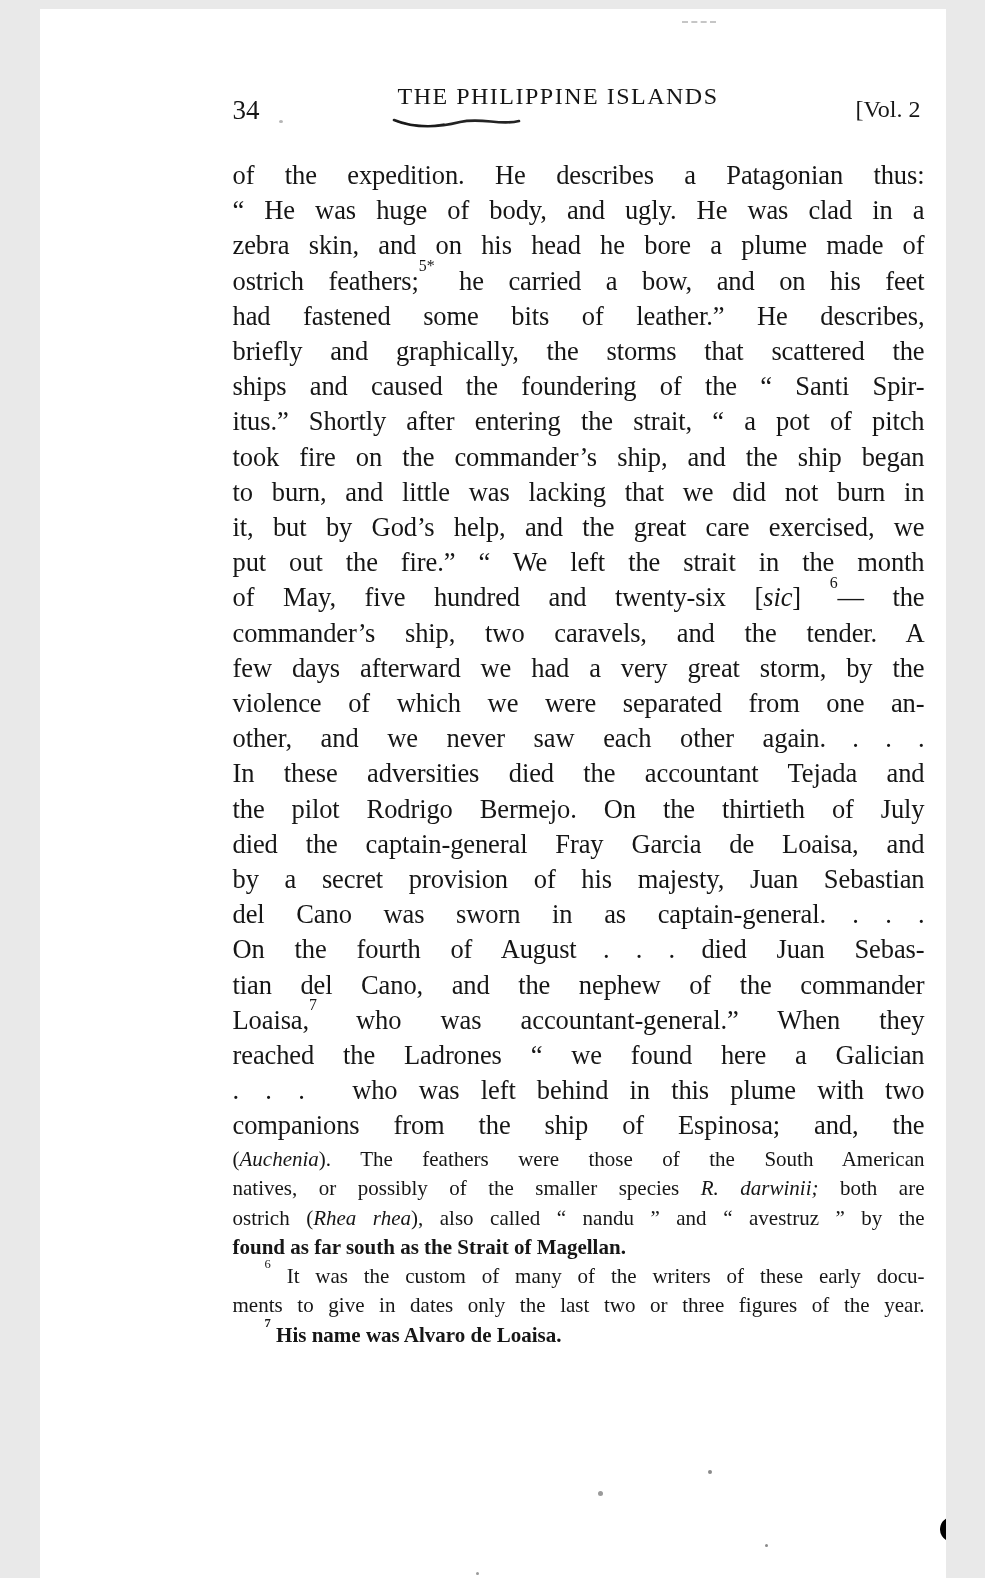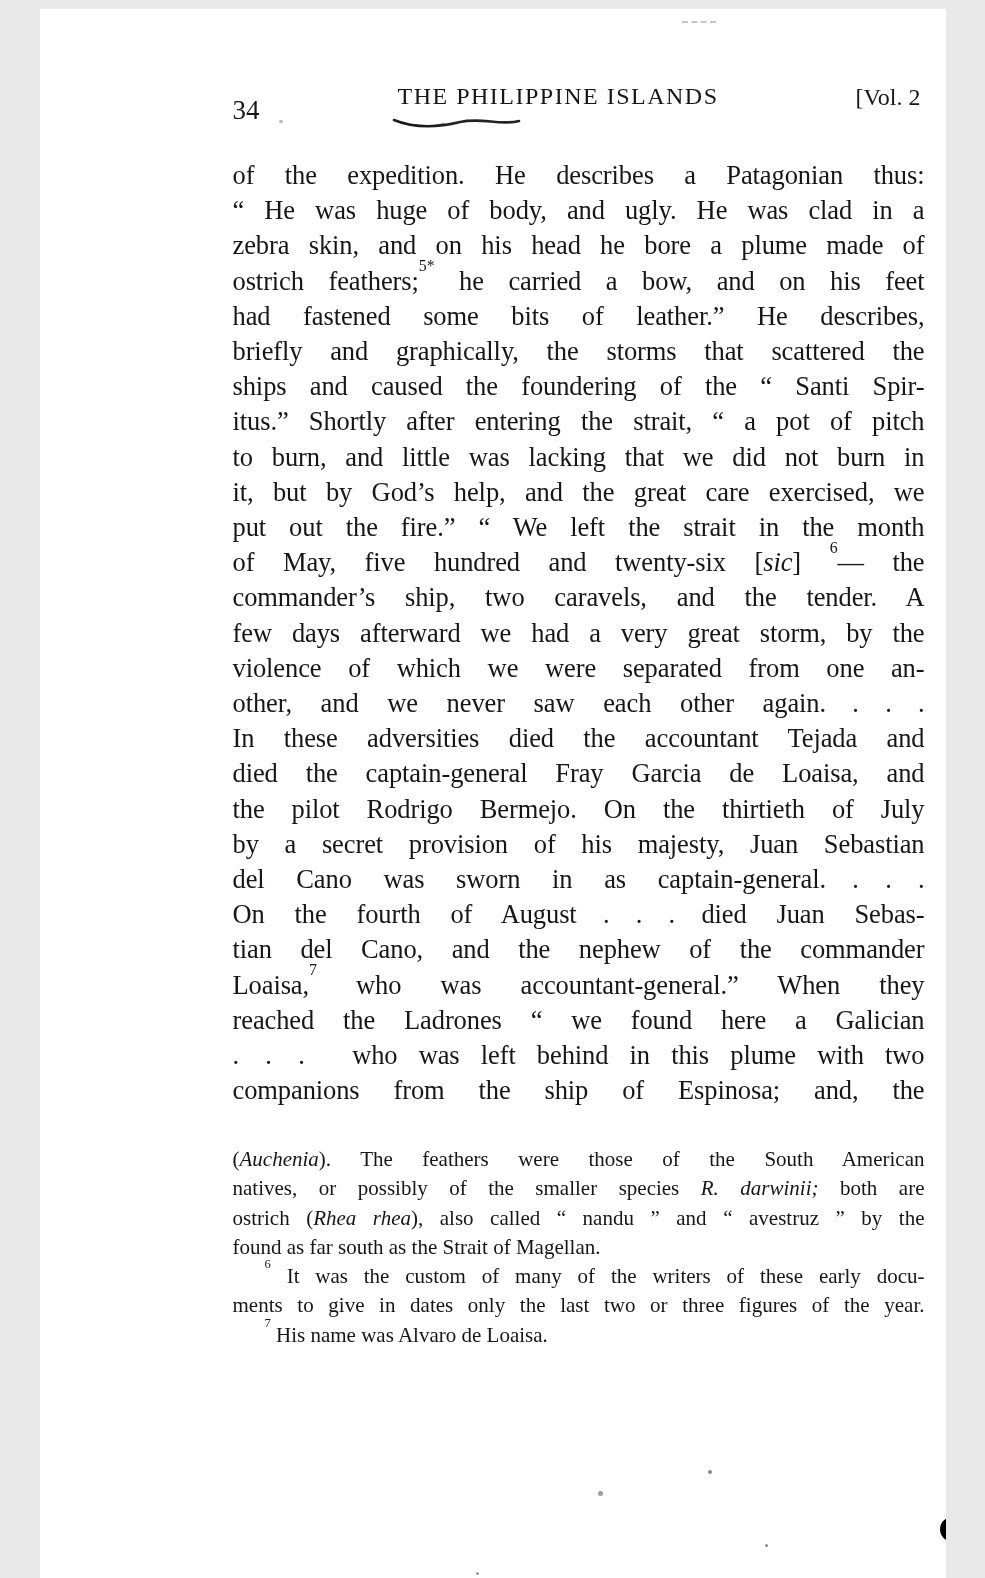--- a/index.html
+++ b/index.html
@@ -7,32 +7,32 @@
     position:relative;
     width:906px;height:1578px;
     margin:9px auto;
     background:#ffffff;
     color:#161616;
     font-family:"Liberation Serif","DejaVu Serif",serif;
     overflow:hidden;
   }
   .hdr-num{position:absolute;left:193px;top:86px;font-size:27px;white-space:nowrap;}
   .hdr-title{position:absolute;left:358px;top:74px;font-size:24px;letter-spacing:1.5px;white-space:nowrap;}
-  .hdr-vol{position:absolute;left:816px;top:75px;font-size:24px;white-space:nowrap;}
+  .hdr-vol{position:absolute;left:816px;top:87px;font-size:24px;white-space:nowrap;}
   .title-strike{position:absolute;left:350px;top:104px;width:134px;height:20px;pointer-events:none;}
   .body-col{
     position:absolute;left:193px;top:149px;width:692px;
     font-size:26.5px;line-height:35.2px;letter-spacing:-0.1px;
   }
   .fn-col{
     position:absolute;left:193px;top:1136px;width:692px;
     font-size:21px;line-height:29.3px;
   }
   .line{display:block;text-align:justify;text-align-last:justify;white-space:normal;}
-  .line.no-just{text-align:center;text-align-last:left;}
+  .line.no-just{text-align:center;text-align-last:left;font-weight:bold;}
   .line.indent{padding-left:32px;}
   sup{font-size:60%;line-height:0;position:relative;top:-0.55em;}
   i{font-style:italic;}
   .artifact{position:absolute;}
 </style>
 </head>
 <body>
 
 <div class="page">
 
@@ -47,31 +47,32 @@
 
   <div class="body-col">
       <div class="line"><span>of the expedition.  He describes a Patagonian thus:</span></div>
       <div class="line"><span>“ He was huge of body, and ugly.  He was clad in a</span></div>
       <div class="line"><span>zebra skin, and on his head he bore a plume made of</span></div>
       <div class="line"><span>ostrich feathers;</span><sup>5*</sup><span> he carried a bow, and on his feet</span></div>
       <div class="line"><span>had fastened some bits of leather.”  He describes,</span></div>
       <div class="line"><span>briefly and graphically, the storms that scattered the</span></div>
       <div class="line"><span>ships and caused the foundering of the “ Santi Spir-</span></div>
       <div class="line"><span>itus.” Shortly after entering the strait, “ a pot of pitch</span></div>
+      <div class="line"><span>took fire on the commander’s ship, and the ship began</span></div>
       <div class="line"><span>to burn, and little was lacking that we did not burn in</span></div>
       <div class="line"><span>it, but by God’s help, and the great care exercised, we</span></div>
       <div class="line"><span>put out the fire.”  “ We left the strait in the month</span></div>
       <div class="line"><span>of May, five hundred and twenty-six [</span><i>sic</i><span>] </span><sup>6</sup><span>— the</span></div>
       <div class="line"><span>commander’s ship, two caravels, and the tender.  A</span></div>
       <div class="line"><span>few days afterward we had a very great storm, by the</span></div>
       <div class="line"><span>violence of which we were separated from one an-</span></div>
       <div class="line"><span>other, and we never saw each other again.  .  .  .</span></div>
       <div class="line"><span>In these adversities died the accountant Tejada and</span></div>
+      <div class="line"><span>the pilot Rodrigo Bermejo.  On the thirtieth of July</span></div>
       <div class="line"><span>died the captain-general Fray Garcia de Loaisa, and</span></div>
-      <div class="line"><span>the pilot Rodrigo Bermejo.  On the thirtieth of July</span></div>
       <div class="line"><span>by a secret provision of his majesty, Juan Sebastian</span></div>
       <div class="line"><span>del Cano was sworn in as captain-general.  .  .  .</span></div>
       <div class="line"><span>On the fourth of August  .  .  .  died Juan Sebas-</span></div>
       <div class="line"><span>tian del Cano, and the nephew of the commander</span></div>
       <div class="line"><span>Loaisa,</span><sup>7</sup><span> who was accountant-general.”  When they</span></div>
       <div class="line"><span>reached the Ladrones “ we found here a Galician</span></div>
       <div class="line"><span>.  .  .   who was left behind in this plume with two</span></div>
       <div class="line"><span>companions from the ship of Espinosa; and, the</span></div>
     </div>
 

